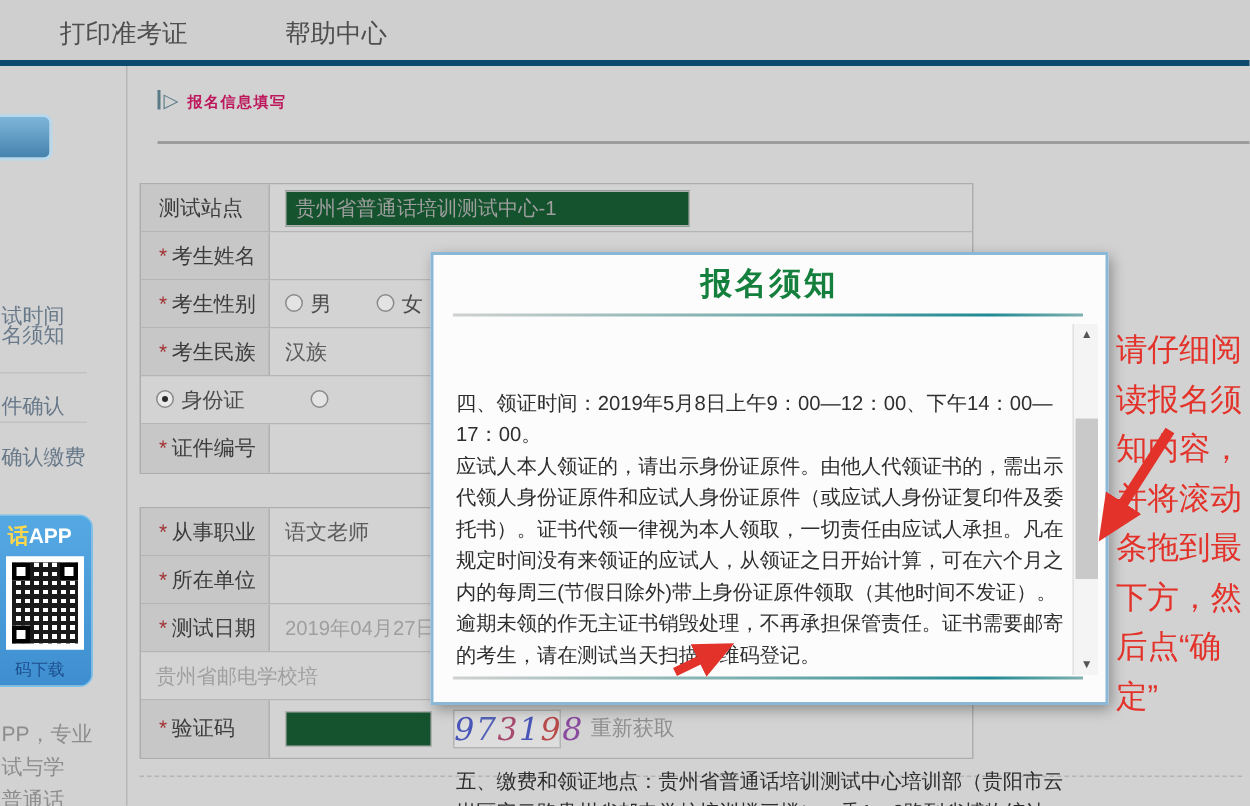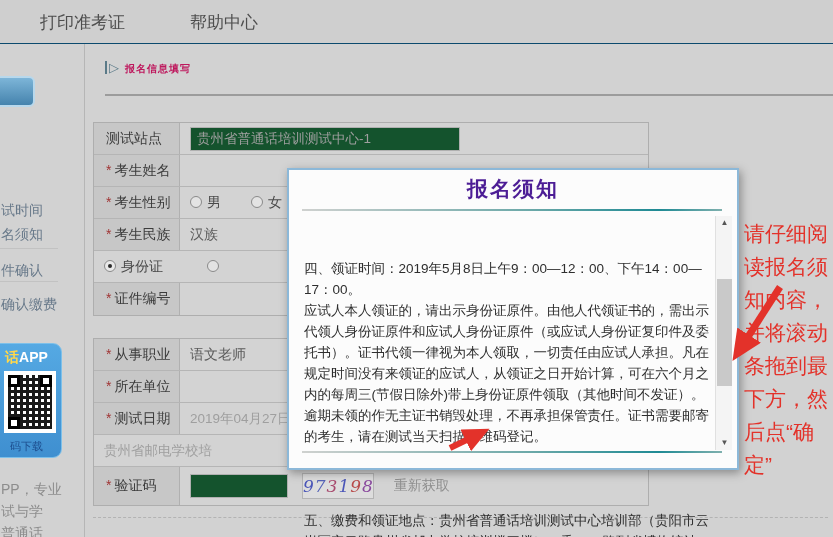--- a/index.html
+++ b/index.html
@@ -1,21 +1,21 @@
 <!DOCTYPE html>
 <html><head>
 <meta charset="utf-8">
 <style>
   * { margin:0; padding:0; box-sizing:border-box; }
   html,body { width:833px; height:537px; overflow:hidden;
     font-family:"Liberation Sans", sans-serif; background:#d2d2d2; }
 
   
   .topnav { position:absolute; left:0; top:0; width:833px; height:44px;
-    background:#cfcfcf; border-bottom:1px solid #0c4a6e; }
+    background:#cfcfcf; border-bottom:4px solid #0c4a6e; }
   .nav-item { position:absolute; top:11px; font-size:17px; color:#4e4e4e; cursor:pointer; }
   .nav-item.n0 { left:40px; }
   .nav-item.n1 { left:190px; }
 
   
   .sidebar { position:absolute; left:0; top:44px; width:85px; height:493px;
     border-right:1px solid #b6b6b6; }
   .blue-btn { position:absolute; left:-12px; top:32px; width:47px; height:31px;
     border-radius:6px; border:2px solid #b8d8ec;
     background:linear-gradient(#7db5d8,#4583ad); }
@@ -61,32 +61,32 @@
     border:1px solid #b0b0b0; background:#14532d; }
   .muted { color:#9f9f9f; font-size:13.5px; }
   .radio { display:inline-block; width:12px; height:12px; border-radius:50%;
     border:1px solid #8a8a8a; background:#e3e3e3; vertical-align:-1px; margin-right:5px; cursor:pointer; }
   .radio.sel { background:#e9e9e9; position:relative; }
   .radio.sel::after { content:""; position:absolute; left:3px; top:3px; width:4px; height:4px;
     border-radius:50%; background:#2a2a2a; }
   .rlabel { margin-right:26px; color:#4a4a4a; }
   .captcha-box { display:inline-block; vertical-align:middle; width:72px; height:26px;
     margin-left:10px; border:1px solid #b4b4b4; background:#dddddd; text-align:center;
-    font-family:"DejaVu Serif", serif; font-style:italic; font-size:17px;
+    font-family:"DejaVu Serif", serif; font-style:italic; font-size:21px;
     line-height:24px; letter-spacing:1px; }
   .refresh { margin-left:16px; color:#8f8f8f; font-size:14px; cursor:pointer; }
   .dashed { position:absolute; left:93px; top:517px; width:735px;
     border-top:1px dashed #b3b3b3; }
 
   
   .modal { position:absolute; left:287px; top:168px; width:452px; height:302px;
     background:#fcfcfc; border:2px solid #8cb8d8;
     box-shadow:2px 3px 9px rgba(0,0,0,.35); }
   .m-title { position:absolute; left:0; top:5px; width:100%; text-align:center;
-    font-size:21px; font-weight:bold; color:#4c1d95; letter-spacing:2px; }
+    font-size:21px; font-weight:bold; color:#15803d; letter-spacing:2px; }
   .m-div { position:absolute; left:13px; width:420px; height:2px;
     background:linear-gradient(to right,#cfd1cf,#6aa8a8 55%,#1f8a94 85%,#7fb0ae); }
   .m-div.top { top:39px; }
   .m-div.bot { bottom:15px; }
   .m-content { position:absolute; left:15px; top:46px; width:410px;
     font-size:13.5px; line-height:21px; color:#2e2e2e; white-space:pre-wrap; }
   .m-p2 { margin-top:21px; }
   .m-scrollbar { position:absolute; right:5px; top:46px; width:17px; height:234px;
     background:#f4f4f4; border-left:1px solid #e0e0e0; }
   .sb-arrow { position:absolute; left:0; width:17px; height:14px; text-align:center;
@@ -107,21 +107,21 @@
 
 <div class="topnav">
   <span class="nav-item n0">打印准考证</span>
   <span class="nav-item n1">帮助中心</span>
 </div>
 
 <div class="sidebar">
   <div class="blue-btn"></div>
 
   <div class="side-item" style="top:158px;">试时间</div>
-  <div class="side-item" style="top:182px;">名须知</div>
+  <div class="side-item" style="top:171px;">名须知</div>
   <div class="side-div" style="top:204px;"></div>
   <div class="side-item" style="top:218px;">件确认</div>
   <div class="side-div" style="top:237px;"></div>
   <div class="side-item" style="top:252px;">确认缴费</div>
 
   <div class="app-banner">
     <div class="app-title"><span class="accent">话</span><span>APP</span></div>
     <div class="qr">
       <div class="qr-inner"></div>
       <div class="qr-eye" style="left:2px;top:2px;"></div>

